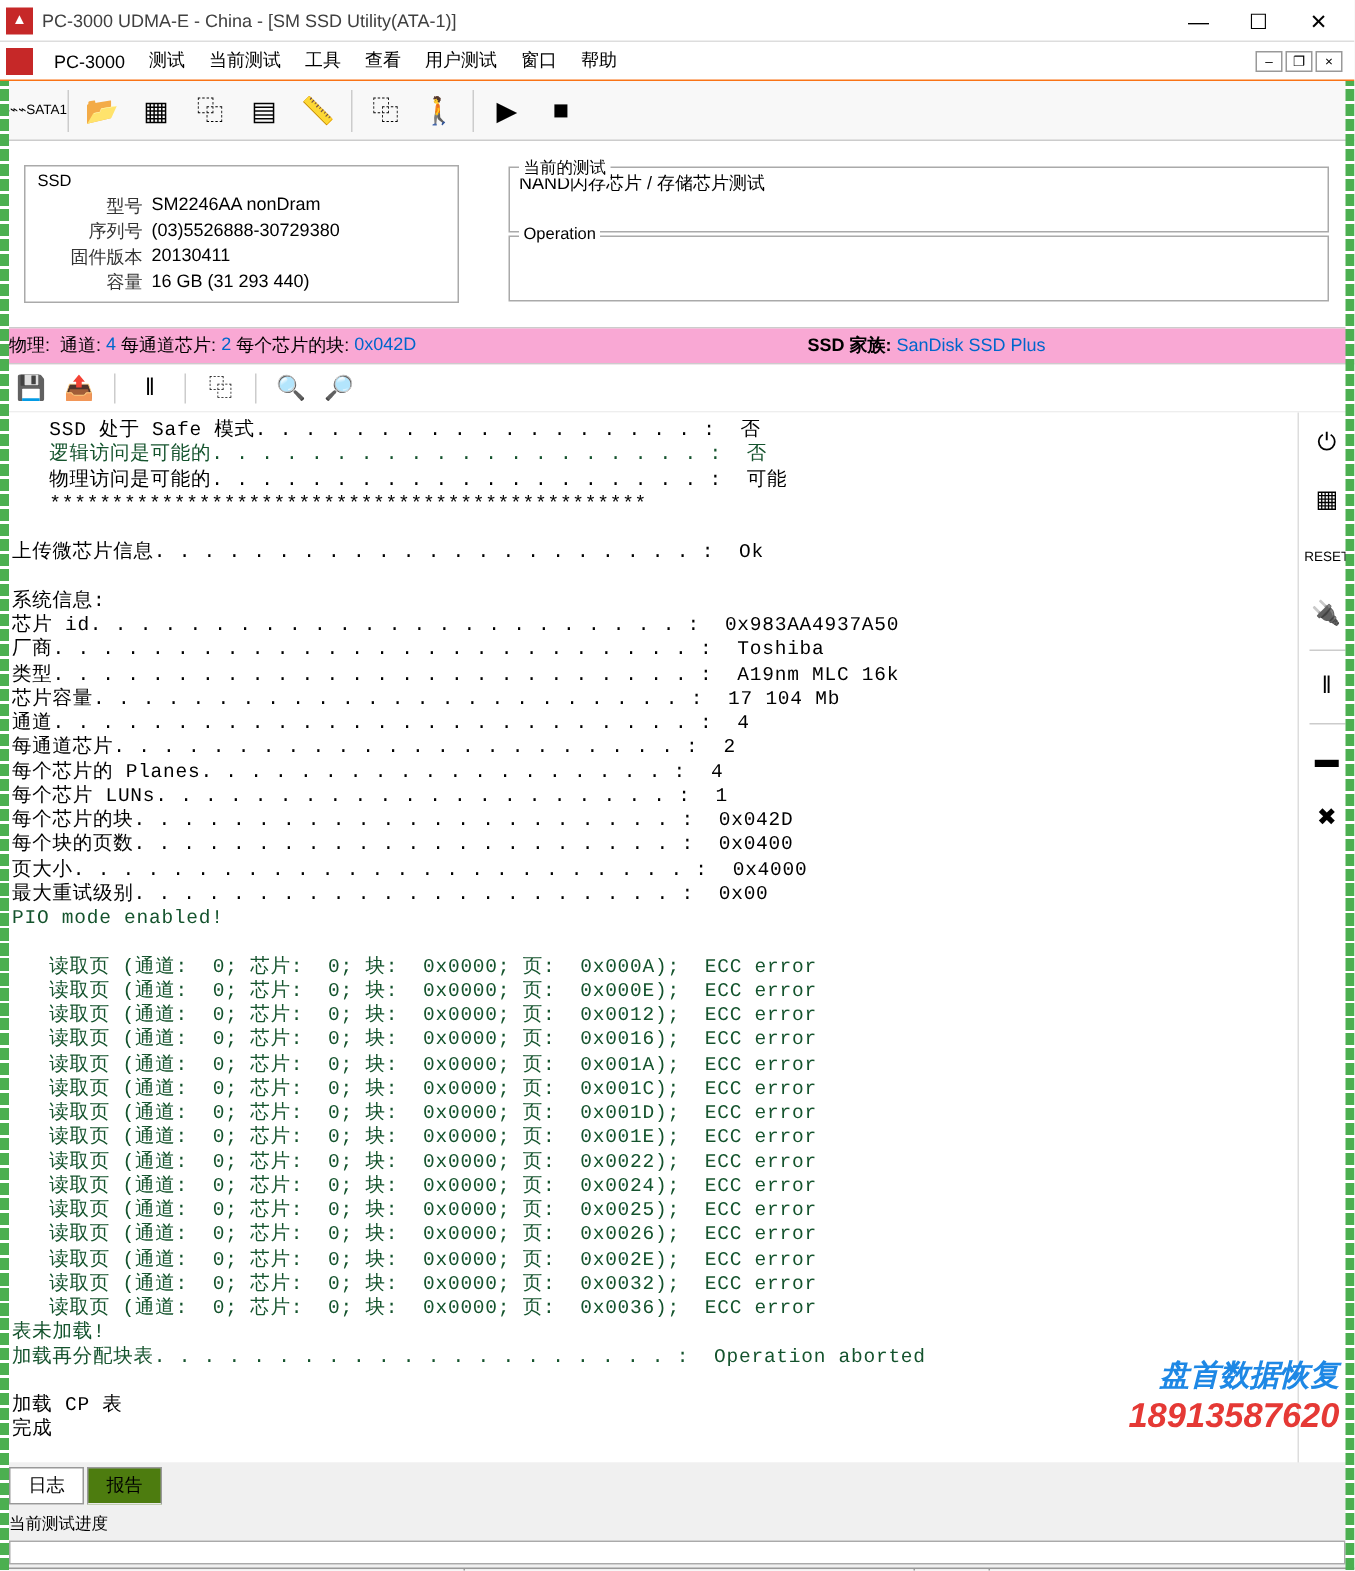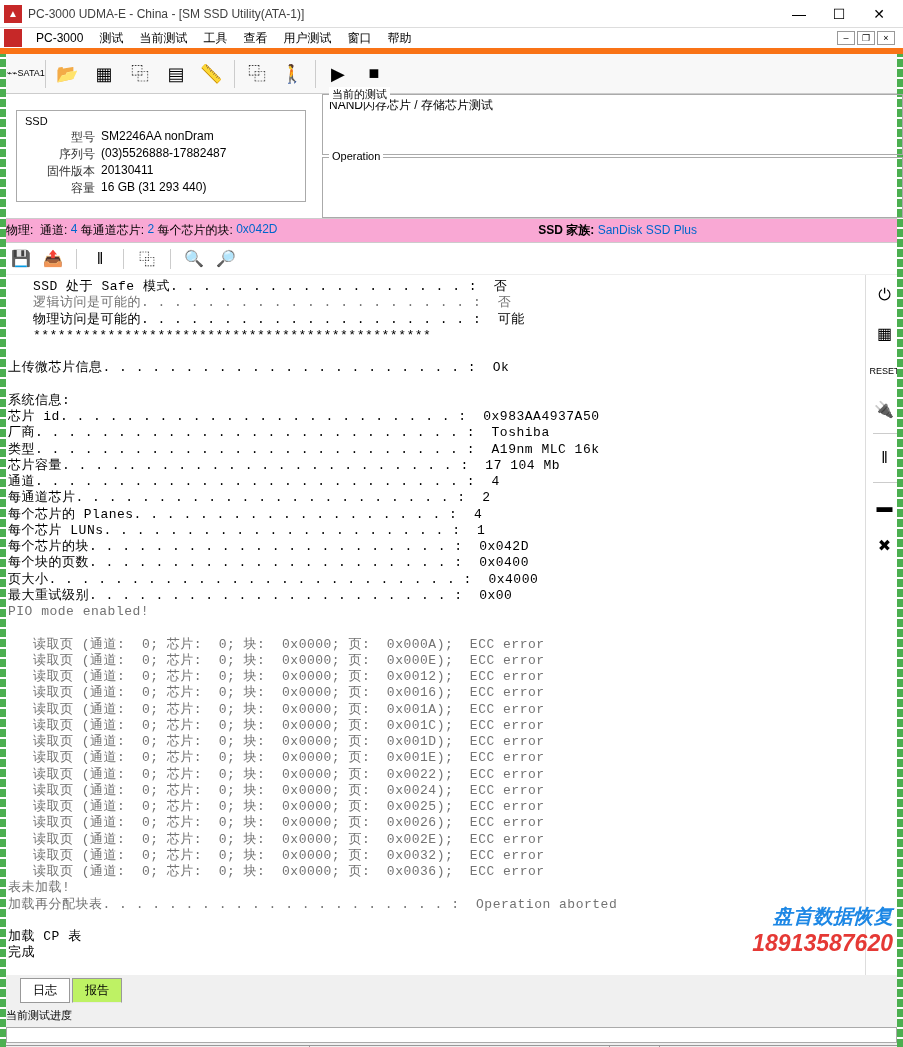--- a/index.html
+++ b/index.html
@@ -1,52 +1,52 @@
 <!DOCTYPE html>
 <html><head>
 <meta charset="utf-8">
 <style>
 * { box-sizing: border-box; margin: 0; padding: 0; }
 body { font-family: "Microsoft YaHei", "Segoe UI", sans-serif; font-size: 12px; background: #f0f0f0; width: 903px; height: 1047px; overflow: hidden; position: relative; }
 .titlebar { background: #fff; height: 28px; display: flex; align-items: center; padding: 0 4px; border-bottom: 1px solid #ddd; }
 .titlebar .logo { width: 18px; height: 18px; background: #c62828; margin-right: 6px; display: flex; align-items: center; justify-content: center; color: #fff; font-size: 10px; }
 .titlebar .title { flex: 1; font-size: 12px; color: #404040; }
 .titlebar .win-btn { width: 40px; height: 28px; display: flex; align-items: center; justify-content: center; cursor: pointer; font-size: 14px; }
-.menubar { background: #fff; height: 26px; display: flex; align-items: center; padding: 0 4px; border-bottom: 6px solid #f97316; }
+.menubar { background: #fff; height: 26px; display: flex; align-items: center; padding: 0 4px; border-bottom: 1px solid #f97316; }
 .menubar .logo2 { width: 18px; height: 18px; background: #c62828; margin-right: 6px; }
 .menubar .mitem { padding: 3px 8px; cursor: pointer; font-size: 12px; }
 .menubar .mdi { margin-left: auto; display: flex; gap: 2px; padding-right: 4px; }
 .menubar .mdi span { width: 18px; height: 14px; border: 1px solid #999; font-size: 9px; display: flex; align-items: center; justify-content: center; cursor: pointer; }
 .toolbar { background: #f8f8f8; height: 40px; display: flex; align-items: center; padding: 0 6px; border-bottom: 1px solid #ccc; gap: 2px; }
 .toolbar .tbtn { width: 34px; height: 34px; display: flex; align-items: center; justify-content: center; cursor: pointer; font-size: 18px; border: 1px solid transparent; }
 .toolbar .sep { width: 1px; height: 28px; background: #ccc; margin: 0 3px; }
 .toolbar .sata { font-size: 9px; text-align: center; line-height: 1.1; }
 .info-row { background: #fff; display: flex; border-bottom: 1px solid #ccc; }
 .info-left { width: 290px; padding: 4px 8px; border: 1px solid #aaa; margin: 16px; }
 .info-left .hdr { font-size: 11px; margin-bottom: 2px; }
 .info-left .row { display: flex; font-size: 12px; }
 .info-left .lbl { width: 70px; text-align: right; margin-right: 6px; color: #333; }
-.info-right { flex: 1; margin: 0; display: flex; flex-direction: column; gap: 2px; }
+.info-right { flex: 1; margin: 17px; display: flex; flex-direction: column; gap: 2px; }
 .info-right .box { border: 1px solid #aaa; padding: 2px 6px; font-size: 12px; position: relative; flex: 1; }
 .info-right .box .boxlbl { position: absolute; top: -8px; left: 6px; background: #fff; font-size: 11px; padding: 0 3px; }
 .physbar { background: #f9a8d4; padding: 3px 6px; font-size: 12px; border-bottom: 1px solid #ccc; display: flex; }
 .physbar .blue { color: #0066cc; }
 .physbar .family { margin-left: auto; margin-right: 200px; }
 .subtool { background: #fff; height: 32px; display: flex; align-items: center; padding: 0 8px; gap: 6px; border-bottom: 1px solid #eee; }
 .subtool .stbtn { width: 26px; height: 26px; display: flex; align-items: center; justify-content: center; cursor: pointer; font-size: 16px; }
 .subtool .ssep { width: 1px; height: 20px; background: #ccc; margin: 0 4px; }
 .main { display: flex; height: 700px; background: #fff; }
 .log { flex: 1; font-family: "Courier New", monospace; font-size: 13px; padding: 4px 8px; overflow: hidden; white-space: pre; line-height: 1.25; letter-spacing: 0.5px; }
-.log .red { color: #737373; }
+.log .red { color: #14532d; }
 .rightbar { width: 38px; border-left: 1px solid #ddd; display: flex; flex-direction: column; align-items: center; padding-top: 6px; gap: 10px; }
 .rightbar .rbtn { width: 28px; height: 28px; display: flex; align-items: center; justify-content: center; cursor: pointer; font-size: 16px; }
 .rightbar .rsep { width: 24px; height: 1px; background: #ccc; }
-.tabs { background: #f0f0f0; padding: 3px 20px; display: flex; gap: 2px; }
+.tabs { background: #f0f0f0; padding: 3px 6px; display: flex; gap: 2px; }
 .tabs .tab { padding: 3px 12px; border: 1px solid #999; background: #fff; cursor: pointer; font-size: 12px; }
-.tabs .tab.active { background: #bef264; border-bottom: 1px solid #e8e8e8; }
+.tabs .tab.active { background: #4d7c0f; border-bottom: 1px solid #e8e8e8; }
 .progress-lbl { padding: 2px 6px; font-size: 11px; background: #f0f0f0; }
 .progress { height: 16px; background: #fff; border: 1px solid #aaa; margin: 2px 6px; }
 .status { display: flex; height: 44px; border-top: 1px solid #999; font-size: 11px; }
 .status .grp { border-right: 1px solid #999; padding: 2px 4px; }
 .status .grp .ghdr { font-size: 11px; margin-bottom: 2px; }
 .status .leds { display: flex; gap: 2px; }
 .status .led { width: 30px; text-align: center; }
 .status .led .box { height: 10px; border: 1px solid #666; margin-bottom: 1px; }
 .status .led .on { background: #2e7d32; }
 .status .led .off { background: #333; }
@@ -107,21 +107,21 @@
 
 <div class="info-row">
   <div class="info-left">
     <div class="hdr">SSD</div>
     <div class="row">
         <span class="lbl">型号</span>
         <span>SM2246AA nonDram</span>
       </div>
     <div class="row">
         <span class="lbl">序列号</span>
-        <span>(03)5526888-17882487</span>
+        <span>(03)5526888-30729380</span>
       </div>
     <div class="row">
         <span class="lbl">固件版本</span>
         <span>20130411</span>
       </div>
     <div class="row">
         <span class="lbl">容量</span>
         <span>16 GB (31 293 440)</span>
       </div>
   </div>

